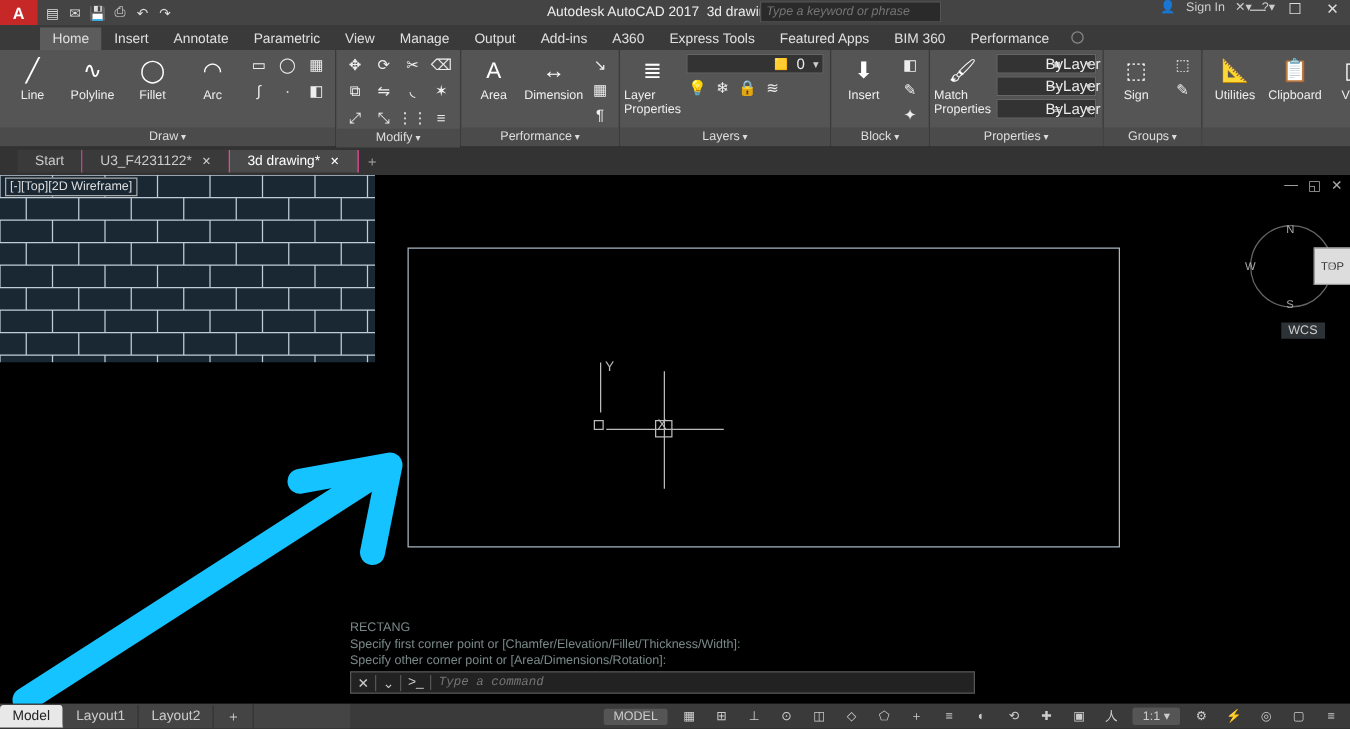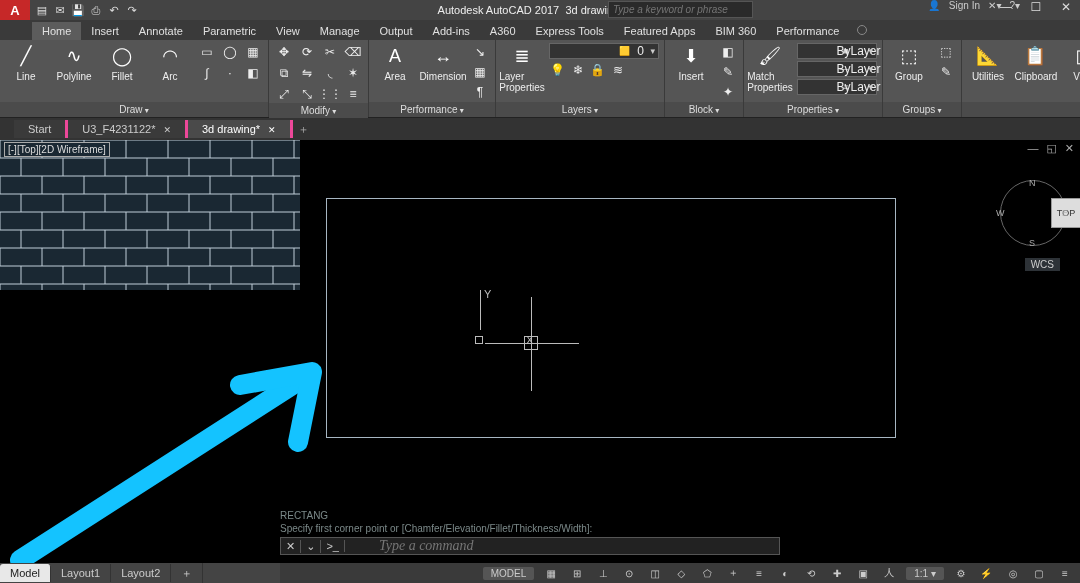--- a/index.html
+++ b/index.html
@@ -31,21 +31,21 @@
   .bigbtn { display:flex; flex-direction:column; align-items:center; width:42px; color:#eee; font-size:10px; gap:2px; cursor:pointer; }
   .bigbtn .ic { width:26px; height:26px; display:flex; align-items:center; justify-content:center; font-size:18px; color:#fff; }
   .smallgrid { display:grid; grid-template-columns:repeat(3,20px); gap:3px; }
   .smallgrid span, .smallcol span { width:20px; height:18px; display:flex; align-items:center;justify-content:center; font-size:12px; color:#eee; cursor:pointer; }
   .smallcol { display:flex; flex-direction:column; gap:2px; }
   .propsel { width:80px; height:16px; background:#333; border:1px solid #666; font-size:9px; color:#ccc; padding:0 3px; display:flex; align-items:center; justify-content:flex-end; }
   .dropdown-caret::after{content:" ▾"; font-size:8px;}
 
   
   .doctabs { height:22px; background:#333; display:flex; align-items:center; padding-left:14px; gap:0; }
-  .doctab { padding:3px 14px; background:#3a3a3a; color:#ccc; font-size:11px; border-right:3px solid #ec4899; position:relative; cursor:pointer; }
+  .doctab { padding:3px 14px; background:#3a3a3a; color:#ccc; font-size:11px; border-right:1px solid #ec4899; position:relative; cursor:pointer; }
   .doctab.active { background:#4a4a4a; color:#fff; }
   .doctab .close { margin-left:8px; font-size:9px; }
   .addtab { width:22px; text-align:center; color:#aaa; cursor:pointer; }
 
   
   .canvas { position:absolute; left:0; top:140px; right:0; bottom:20px; background:#000000; overflow:hidden; }
   .brick-svg { position:absolute; inset:0; }
   .vp-label { position:absolute; left:4px; top:2px; background:#1a2833; border:1px solid #aaa; color:#ddd; font-size:10px; padding:1px 3px; }
   .vp-ctrl { position:absolute; right:6px; top:2px; color:#aaa; font-size:11px; display:flex; gap:8px; }
   .navcube { position:absolute; right:14px; top:40px; width:66px; height:66px; }
@@ -63,21 +63,21 @@
   .crosshair::before{content:"";position:absolute;left:6px;top:-40px;width:1px;height:94px;background:#bbb;}
   .crosshair::after{content:"";position:absolute;top:6px;left:-40px;height:1px;width:94px;background:#bbb;}
 
   .rect1 { position:absolute; left:326px; top:58px; width:570px; height:240px; border:1px solid #a7b6c2; }
   .arrow-svg { position:absolute; left:0; top:190px; width:350px; height:240px; pointer-events:none; }
 
   .cmdbox { position:absolute; left:280px; bottom:8px; width:500px; }
   .cmdhist { font-size:10px; color:#9aa; line-height:13px; font-family:Consolas,monospace; opacity:.8;}
   .cmdline { display:flex; align-items:center; background:rgba(40,40,40,.85); border:1px solid #555; height:18px; margin-top:2px;}
   .cmdline .chip { padding:0 5px; color:#ccc; border-right:1px solid #555; font-size:11px;}
-  .cmdline input { flex:1; background:transparent; border:none; color:#999; font-style:italic; font-size:14px; padding:0 6px; outline:none; font-family:Liberation Serif, serif;margin-left:28px;}
+  .cmdline input { flex:1; background:transparent; border:none; color:#999; font-style:italic; font-size:10px; padding:0 6px; outline:none; font-family:Liberation Mono, monospace;}
 
   
   .layouttabs { position:absolute; left:0; bottom:0; height:20px; background:#444; display:flex; align-items:center; width:280px;}
   .ltab { padding:3px 10px; font-size:11px; color:#ccc; border-right:1px solid #333; cursor:pointer;}
   .ltab.active { background:#e8e8e8; color:#222; border-radius:3px 3px 0 0;}
   .statusbar { position:absolute; right:0; bottom:0; left:280px; height:20px; background:#3a3a3a; display:flex; align-items:center; justify-content:flex-end; gap:8px; padding:0 6px; color:#ccc; font-size:10px;}
   .statusbar .sbtn { width:18px; text-align:center; cursor:pointer; }
   .statusbar .pill { background:#555; padding:1px 8px; border-radius:2px; }
 </style>
 </head>
@@ -248,21 +248,21 @@
         <div class="propsel">≡ <span>ByLayer</span> ▾</div>
       </div>
     </div>
     <div class="title dropdown-caret">Properties</div>
   </div>
 
   <div class="rpanel">
     <div class="top">
       <div class="bigbtn">
           <div class="ic">⬚</div>
-          <span>Group</span>
+          <span>Sign</span>
         </div>
       <div class="smallcol">
         <span>⬚</span>
           <span>✎</span>
       </div>
     </div>
     <div class="title dropdown-caret">Groups</div>
   </div>
 
   <div class="rpanel" style="border-right:none">
@@ -333,20 +333,21 @@
 
   <svg class="arrow-svg" viewBox="0 0 350 240">
     <path d="M 20 230 L 300 50" stroke="#14c3ff" stroke-width="20" stroke-linecap="round" fill="none"></path>
     <path d="M 240 55 L 312 42 L 298 112" stroke="#14c3ff" stroke-width="20" stroke-linecap="round" stroke-linejoin="round" fill="none"></path>
   </svg>
 
   <div class="cmdbox">
     <div class="cmdhist">
       <div>RECTANG</div>
       <div>Specify first corner point or [Chamfer/Elevation/Fillet/Thickness/Width]:</div>
+      <div>Specify other corner point or [Area/Dimensions/Rotation]:</div>
     </div>
     <div class="cmdline">
       <span class="chip">✕</span>
       <span class="chip">⌄</span>
       <span class="chip">&gt;_</span>
       <input placeholder="Type a command" style="">
     </div>
   </div>
 </div>
 

